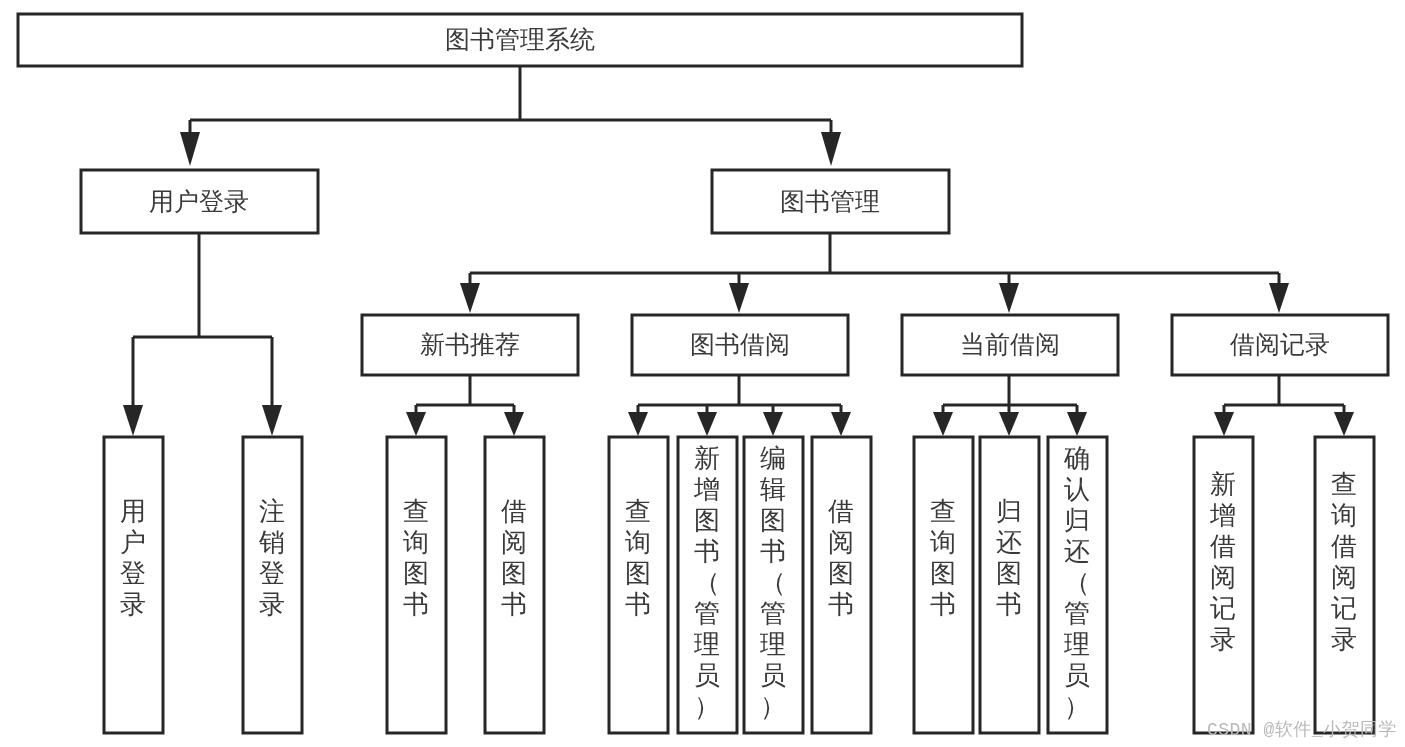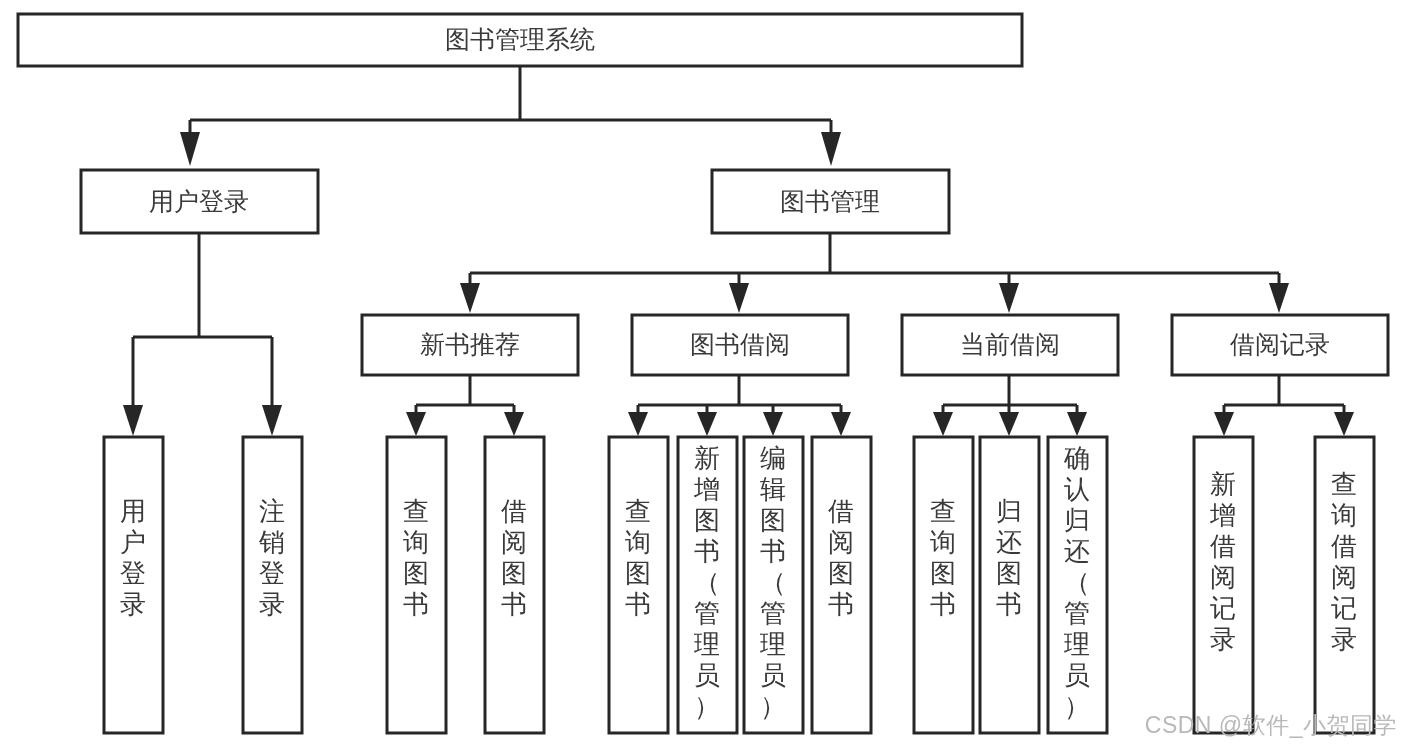--- a/index.html
+++ b/index.html
@@ -50,22 +50,22 @@
     stroke-linecap: butt;
   }
   .arrow-head {
     fill: #262626;
     stroke: none;
   }
   .watermark {
     position: absolute;
     right: 8px;
     bottom: 6px;
-    font-family: Liberation Sans, sans-serif;
-    font-size: 23px;
+    font-family: Liberation Mono, monospace;
+    font-size: 18px;
     color: #b9b9b9;
     letter-spacing: 0.5px;
     white-space: nowrap;
     user-select: none;
   }
 </style>
 </head>
 <body>
 
 <div id="diagram-root">

